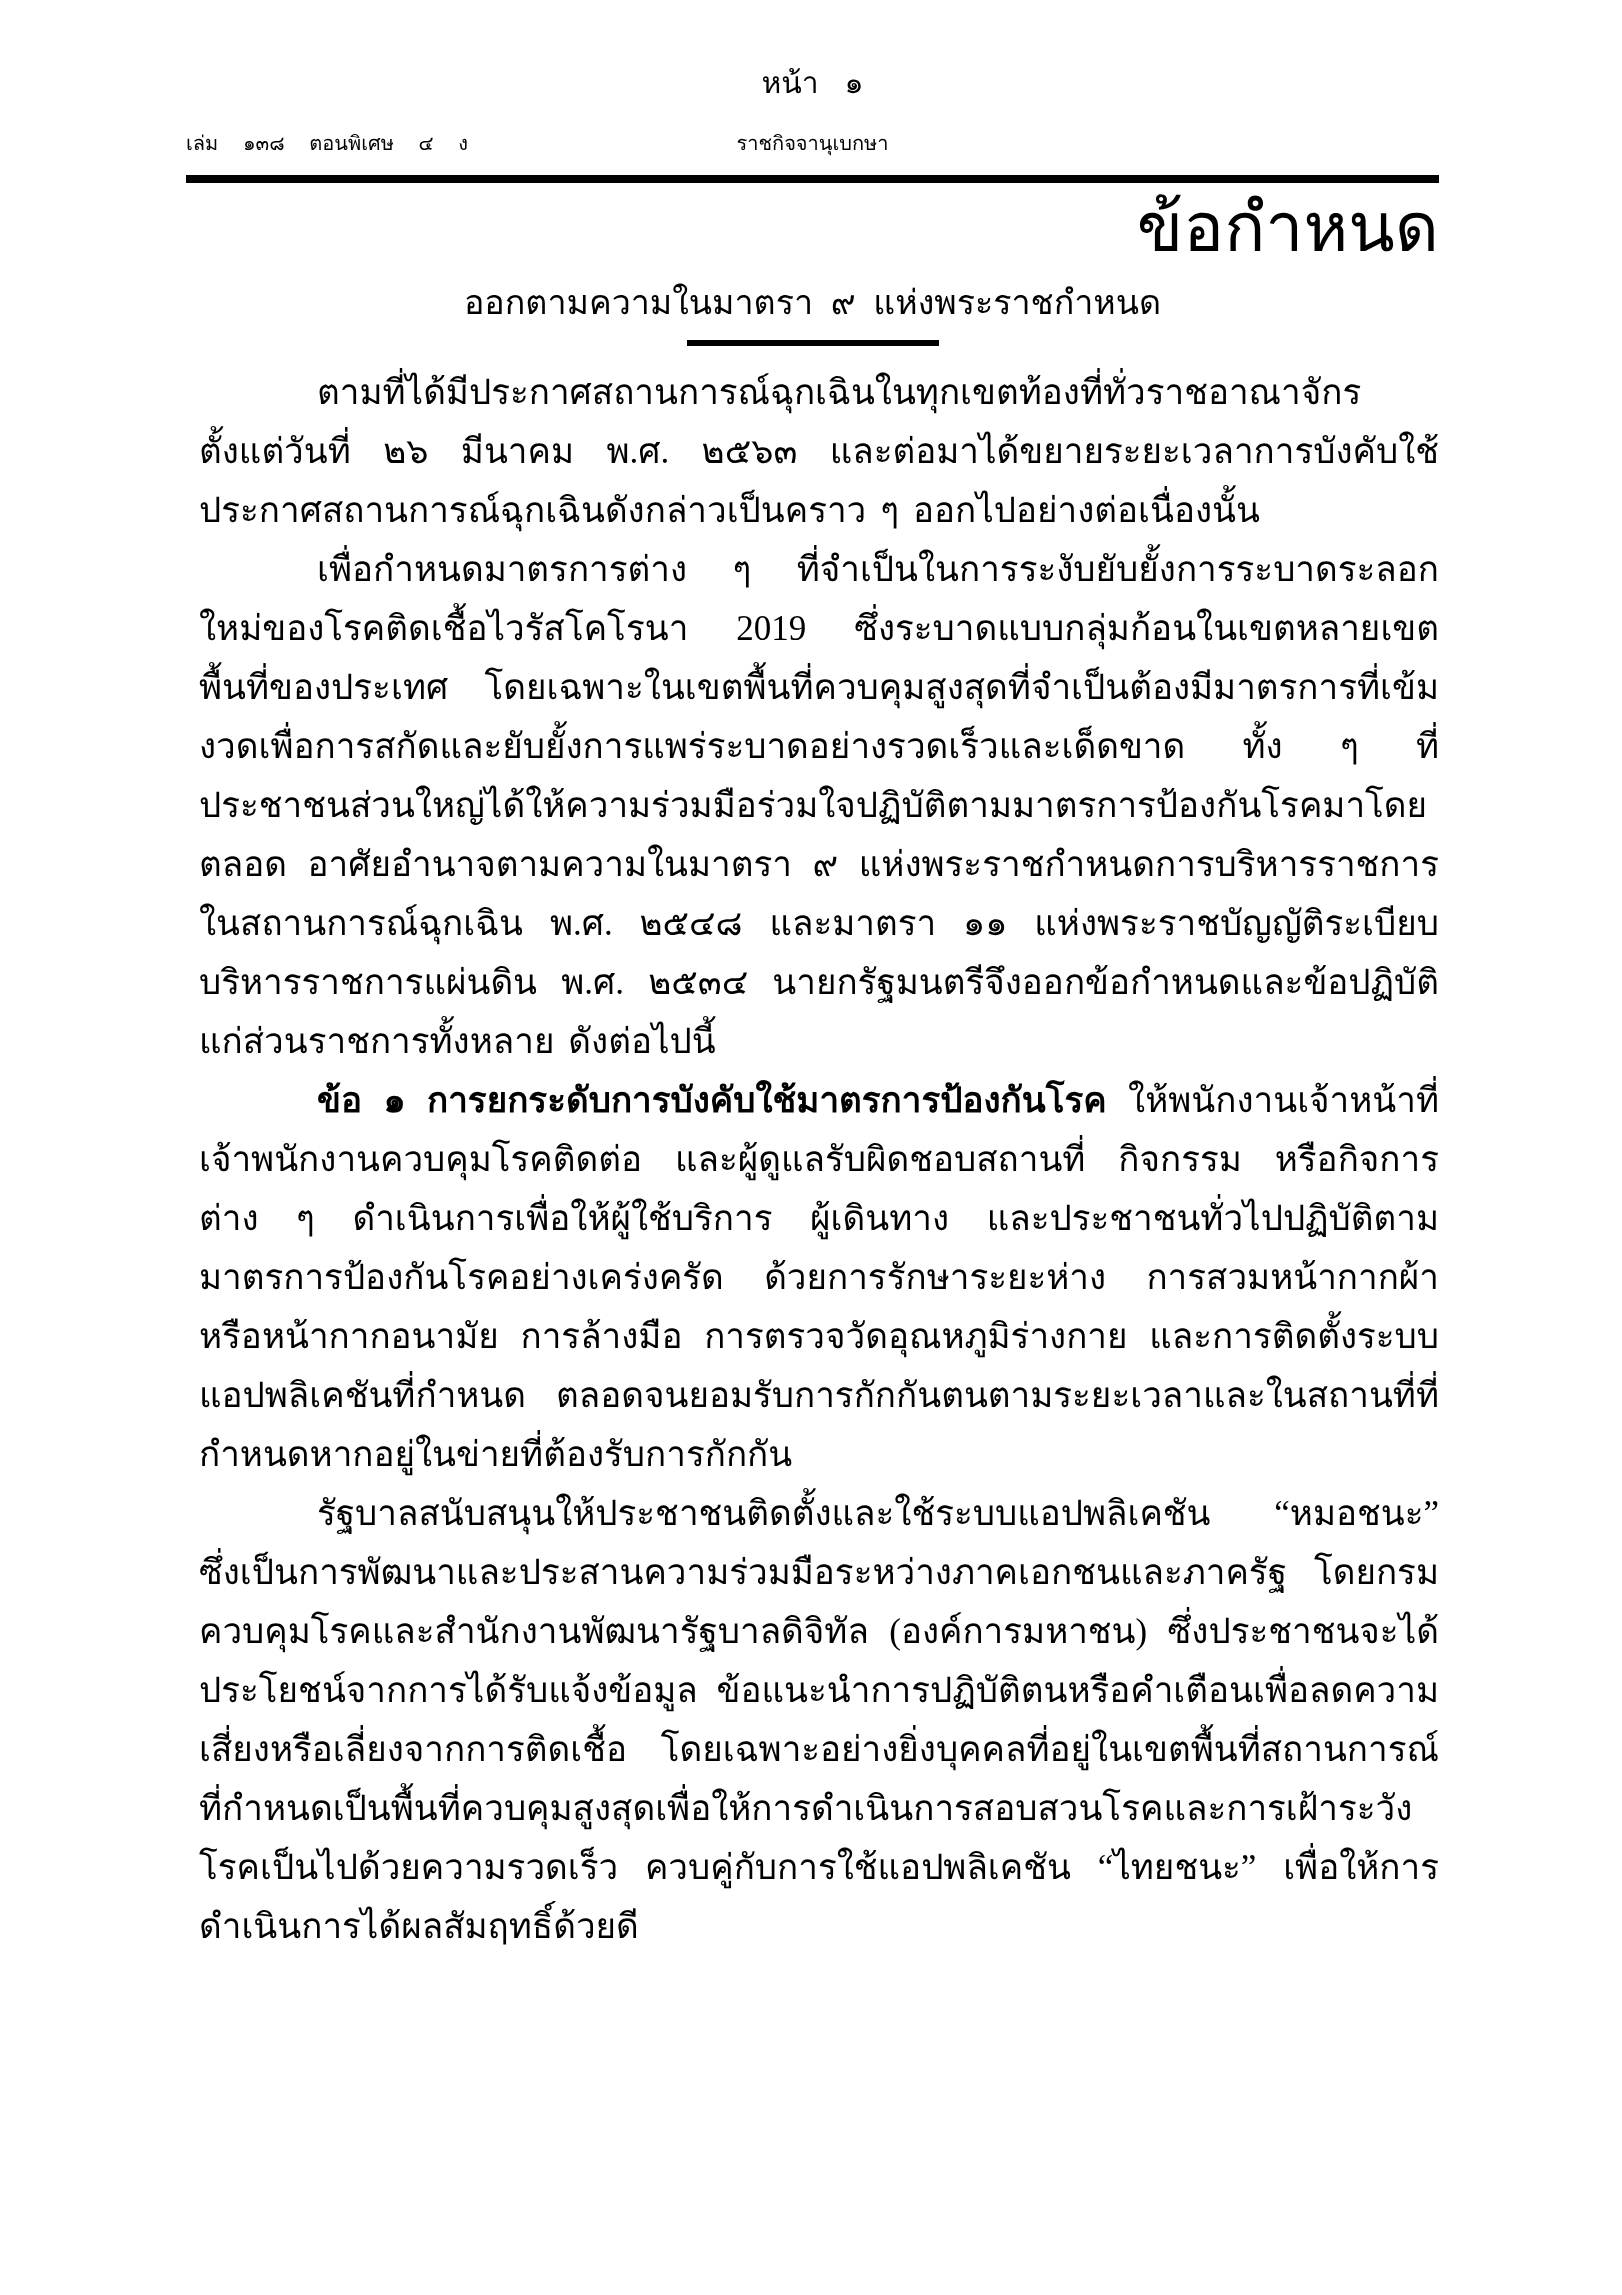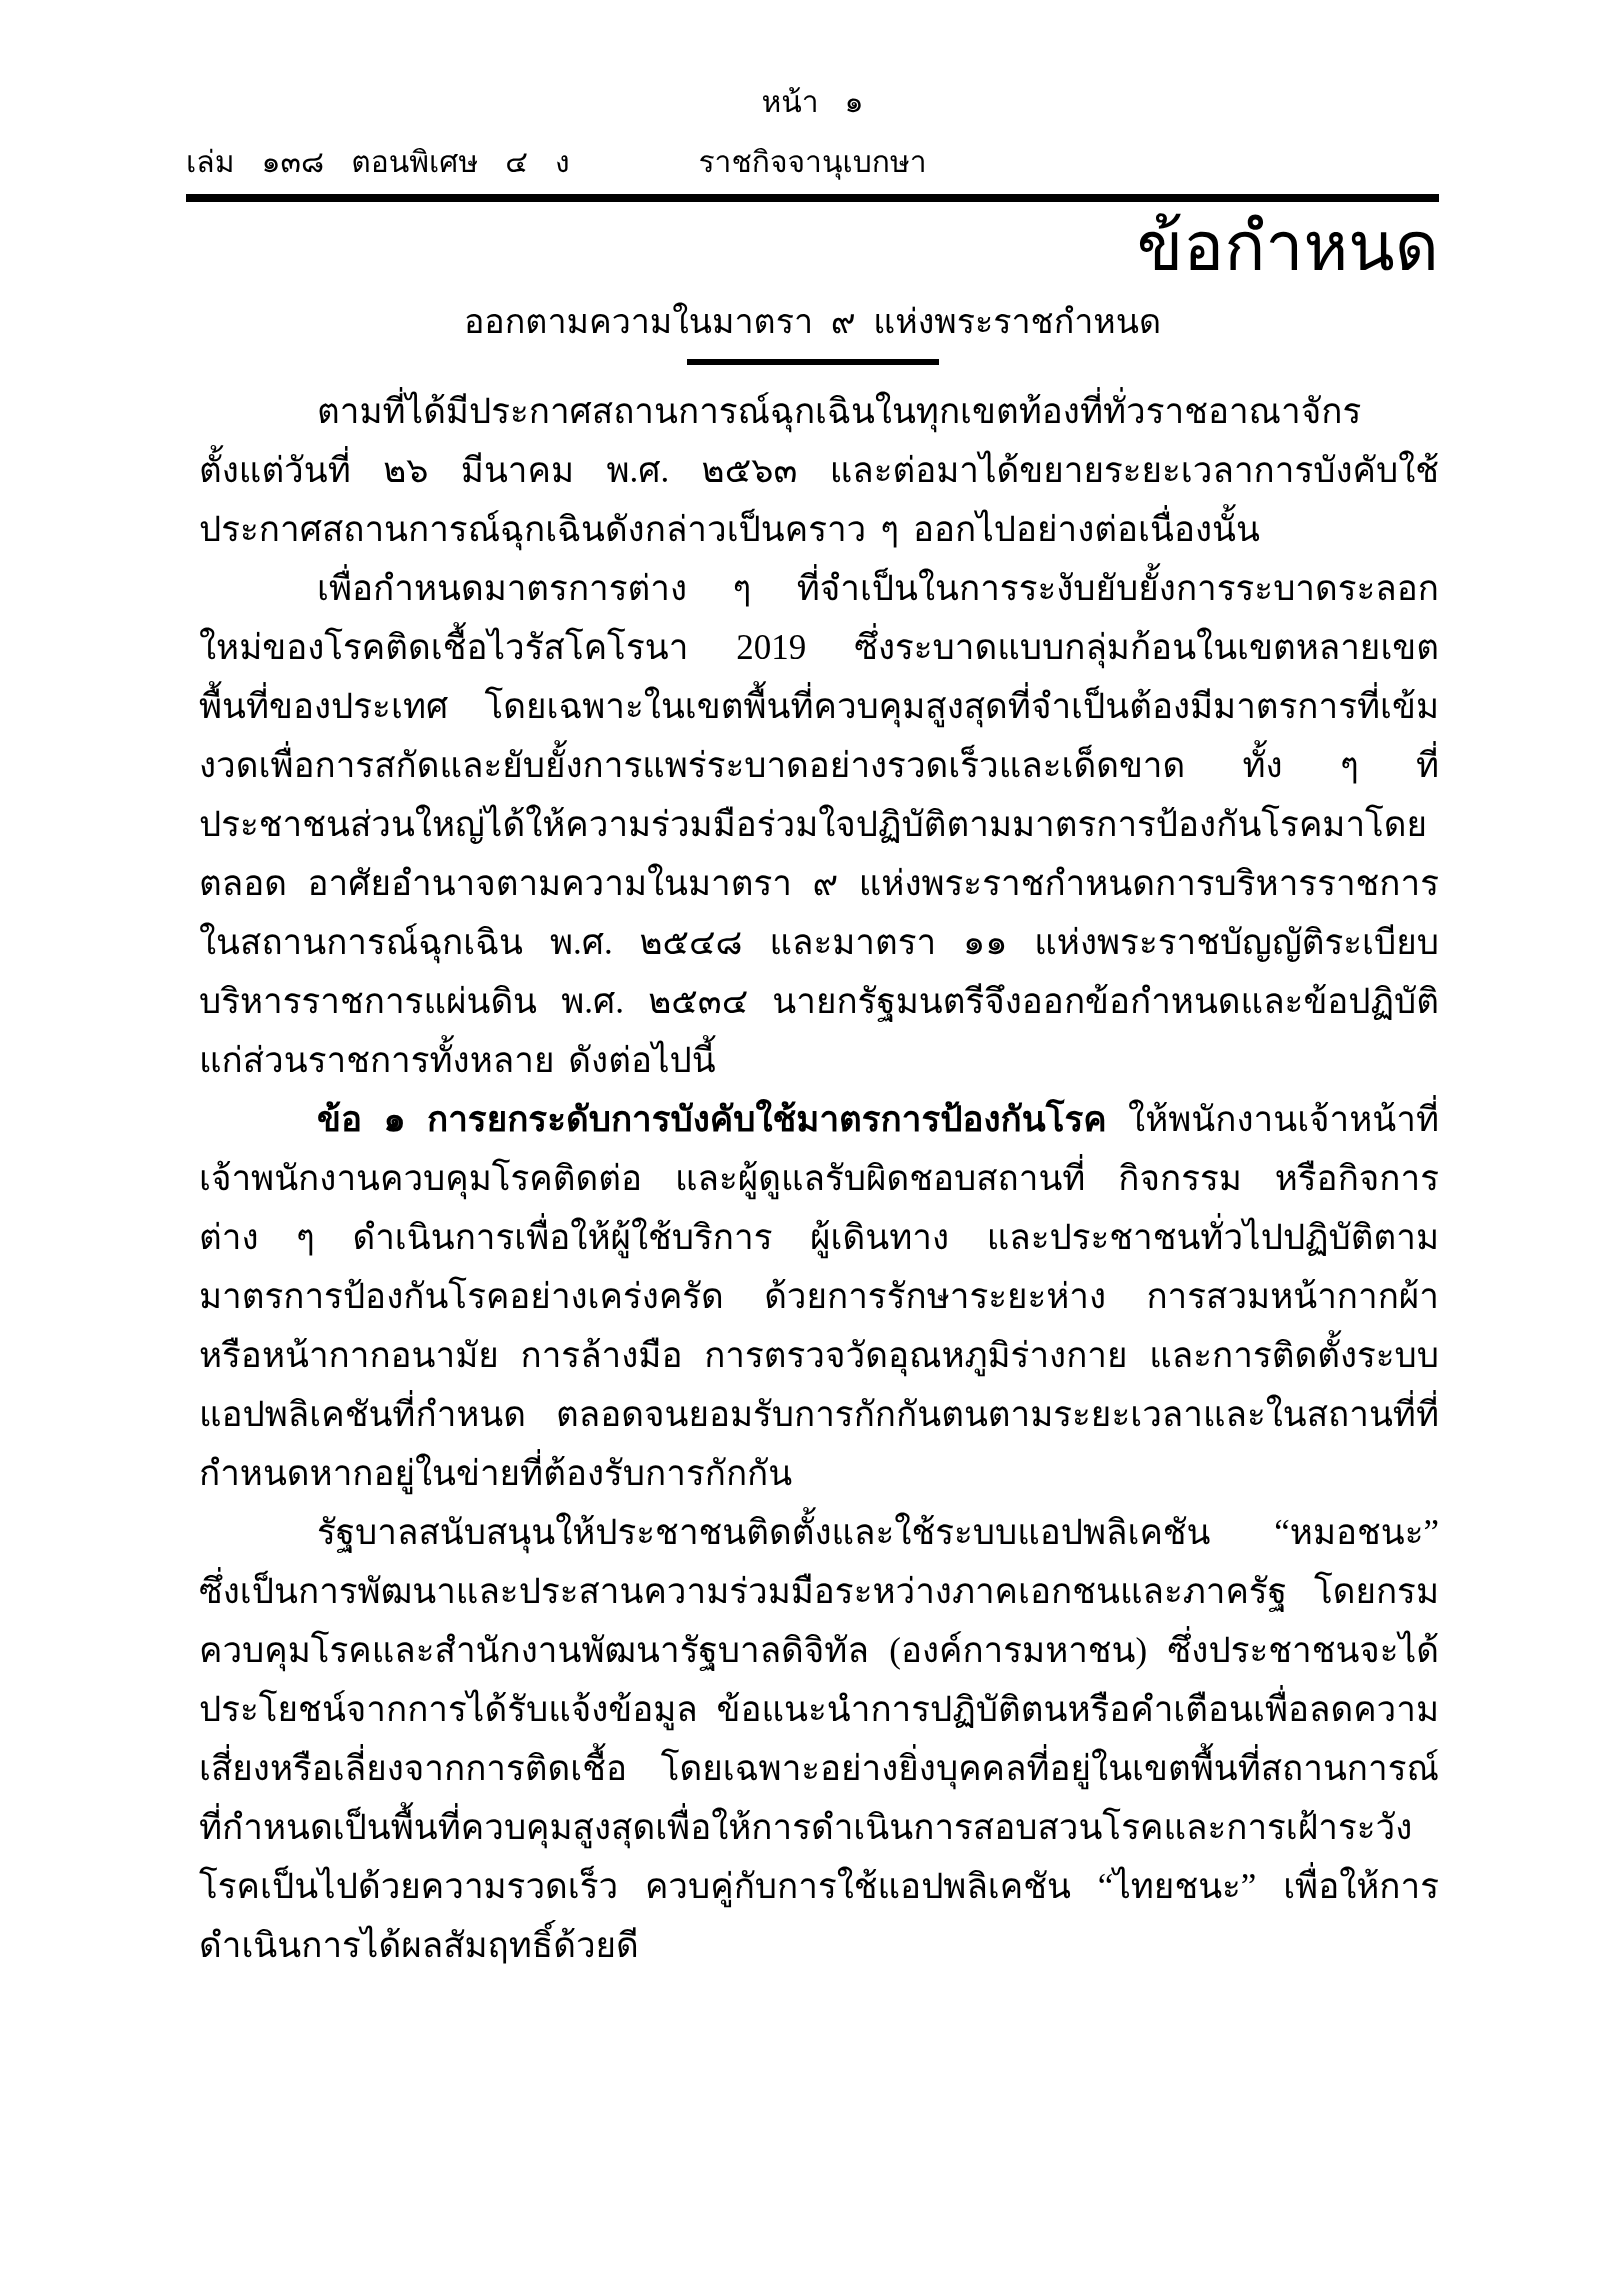--- a/index.html
+++ b/index.html
@@ -5,38 +5,38 @@
   html, body {
     margin: 0;
     padding: 0;
     background: #ffffff;
   }
   .page {
     position: relative;
     width: 1622px;
     height: 2295px;
     box-sizing: border-box;
-    padding: 83px 183px 0 186px;
+    padding: 64px 183px 0 186px;
     background: #ffffff;
     color: #000000;
     font-family: "Liberation Serif", "DejaVu Serif", serif;
     overflow: hidden;
   }
   .page-label {
     text-align: center;
     font-size: 30px;
     line-height: 38px;
     word-spacing: 18.3px;
   }
   .header-row {
     display: grid;
     grid-template-columns: 1fr auto 1fr;
     align-items: baseline;
     margin-top: 22px;
-    font-size: 30px;
+    font-size: 20px;
     line-height: 38px;
   }
   .header-row .left   { text-align: left;  word-spacing: 19.6px; }
   .header-row .center { text-align: left; }
   .header-row .right  { text-align: right; word-spacing: 19.6px; }
   .thick-rule {
     margin-top: 13px;
     height: 7.9px;
     background: #000000;
   }

